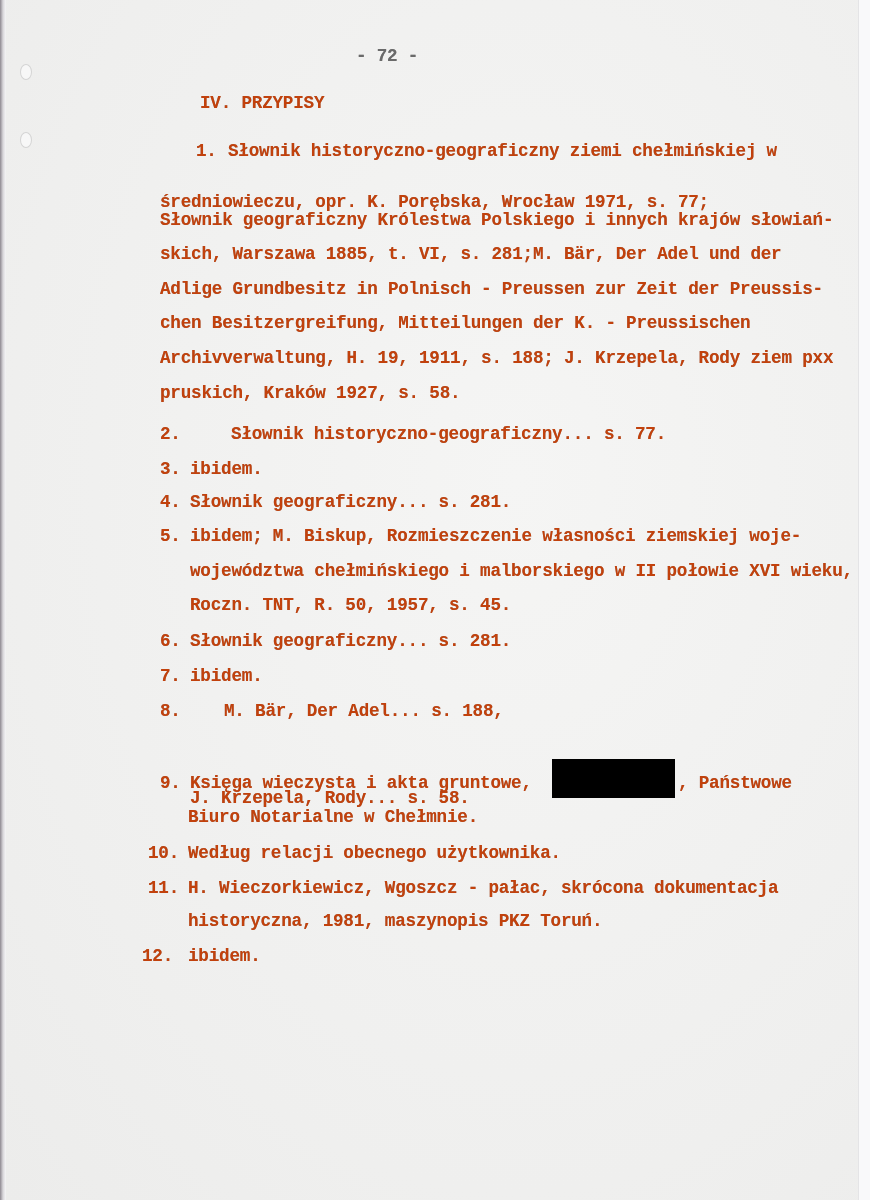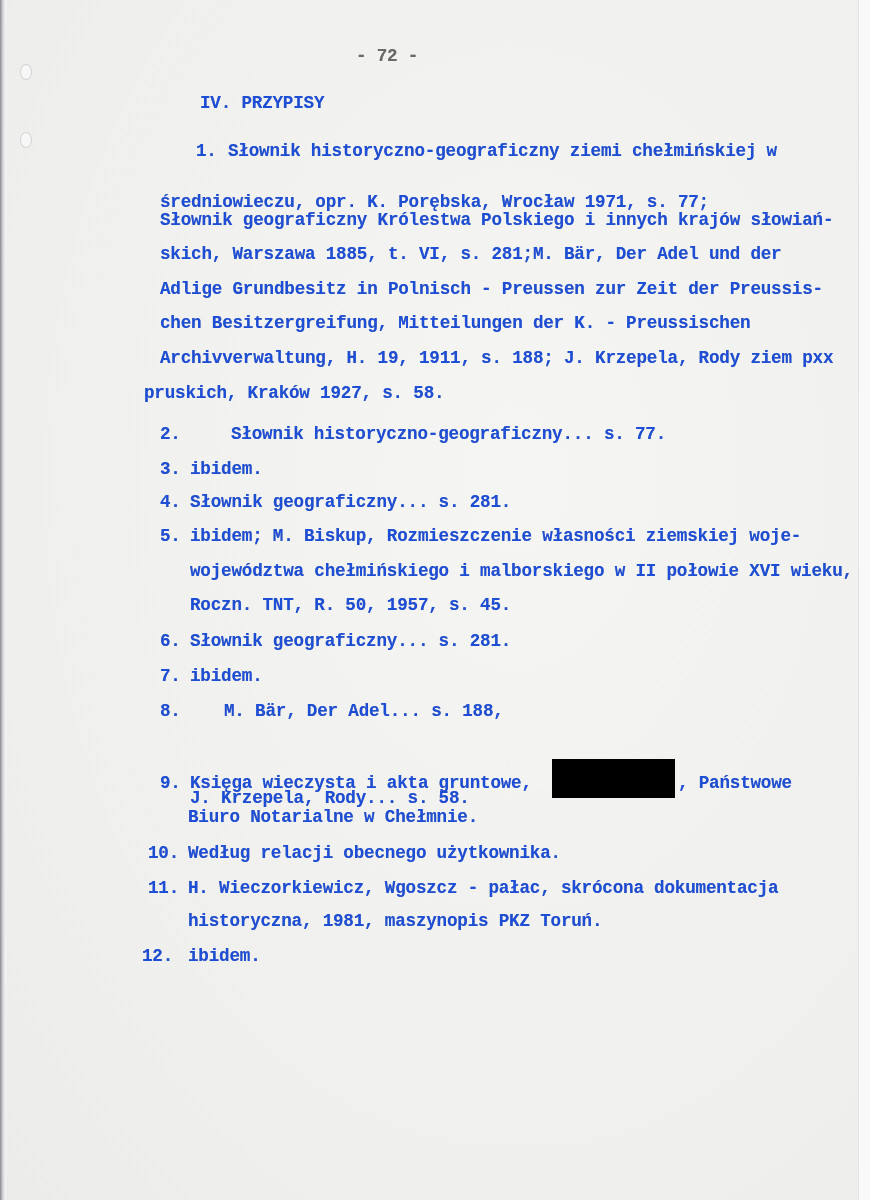--- a/index.html
+++ b/index.html
@@ -12,21 +12,21 @@
   .page {
     position: absolute; left: 6px; top: 0; width: 852px; height: 1200px;
     background: #f2f2f1;
     background-image: radial-gradient(ellipse at 60% 40%, #f5f5f4 0%, #efefee 70%, #ececeb 100%);
   }
   .left-edge { position: absolute; left: 0; top: 0; width: 6px; height: 1200px; background: linear-gradient(90deg,#8d8890 0%, #d8d6da 50%, #f6f6f7 100%); }
   .right-strip { position: absolute; left: 858px; top: 0; width: 12px; height: 1200px; background: #f9f9fa; border-left: 1px solid #e4e4e6; }
   .line {
     position: absolute; white-space: pre;
     font-size: 17.6px; line-height: 20px; letter-spacing: -0.2px;
-    color: #1d4ed8; font-weight: bold;
+    color: #c2410c; font-weight: bold;
     text-shadow: 0 0 0.6px rgba(80,80,80,0.5);
   }
   .pagenum { color: #6a6a6a; }
   .redaction { position: absolute; background: #000; }
   .punch { position: absolute; width: 10px; height: 14px; border-radius: 50%; border: 1px solid #d4d4d4; background: #f7f7f7; }
 </style>
 </head>
 <body>
 
 <div class="left-edge"></div>
@@ -40,21 +40,21 @@
 <div class="line" style="left:200px; top:93px;">IV. PRZYPISY</div>
 
 <div class="line" style="left:196px; top:141px;">1.</div>
 <div class="line" style="left:228px; top:141px;">Słownik historyczno-geograficzny ziemi chełmińskiej w</div>
 <div class="line" style="left:160px; top:176px;margin-top:16px;">średniowieczu, opr. K. Porębska, Wrocław 1971, s. 77;</div>
 <div class="line" style="left:160px; top:210px;">Słownik geograficzny Królestwa Polskiego i innych krajów słowiań-</div>
 <div class="line" style="left:160px; top:244px;">skich, Warszawa 1885, t. VI, s. 281;M. Bär, Der Adel und der</div>
 <div class="line" style="left:160px; top:279px;">Adlige Grundbesitz in Polnisch - Preussen zur Zeit der Preussis-</div>
 <div class="line" style="left:160px; top:313px;">chen Besitzergreifung, Mitteilungen der K. - Preussischen</div>
 <div class="line" style="left:160px; top:348px;">Archivverwaltung, H. 19, 1911, s. 188; J. Krzepela, Rody ziem pxx</div>
-<div class="line" style="left:144px; top:383px;font-family:Liberation Mono, monospace;">pruskich, Kraków 1927, s. 58.</div>
+<div class="line" style="left:160px; top:383px;font-family:Liberation Mono, monospace;">pruskich, Kraków 1927, s. 58.</div>
 
 <div class="line" style="left:160px; top:424px;">2.</div>
 <div class="line" style="left:198px; top:424px;margin-left:33px;">Słownik historyczno-geograficzny... s. 77.</div>
 
 <div class="line" style="left:160px; top:459px;">3.</div>
 <div class="line" style="left:190px; top:459px;">ibidem.</div>
 
 <div class="line" style="left:160px; top:492px;">4.</div>
 <div class="line" style="left:190px; top:492px;">Słownik geograficzny... s. 281.</div>
 

